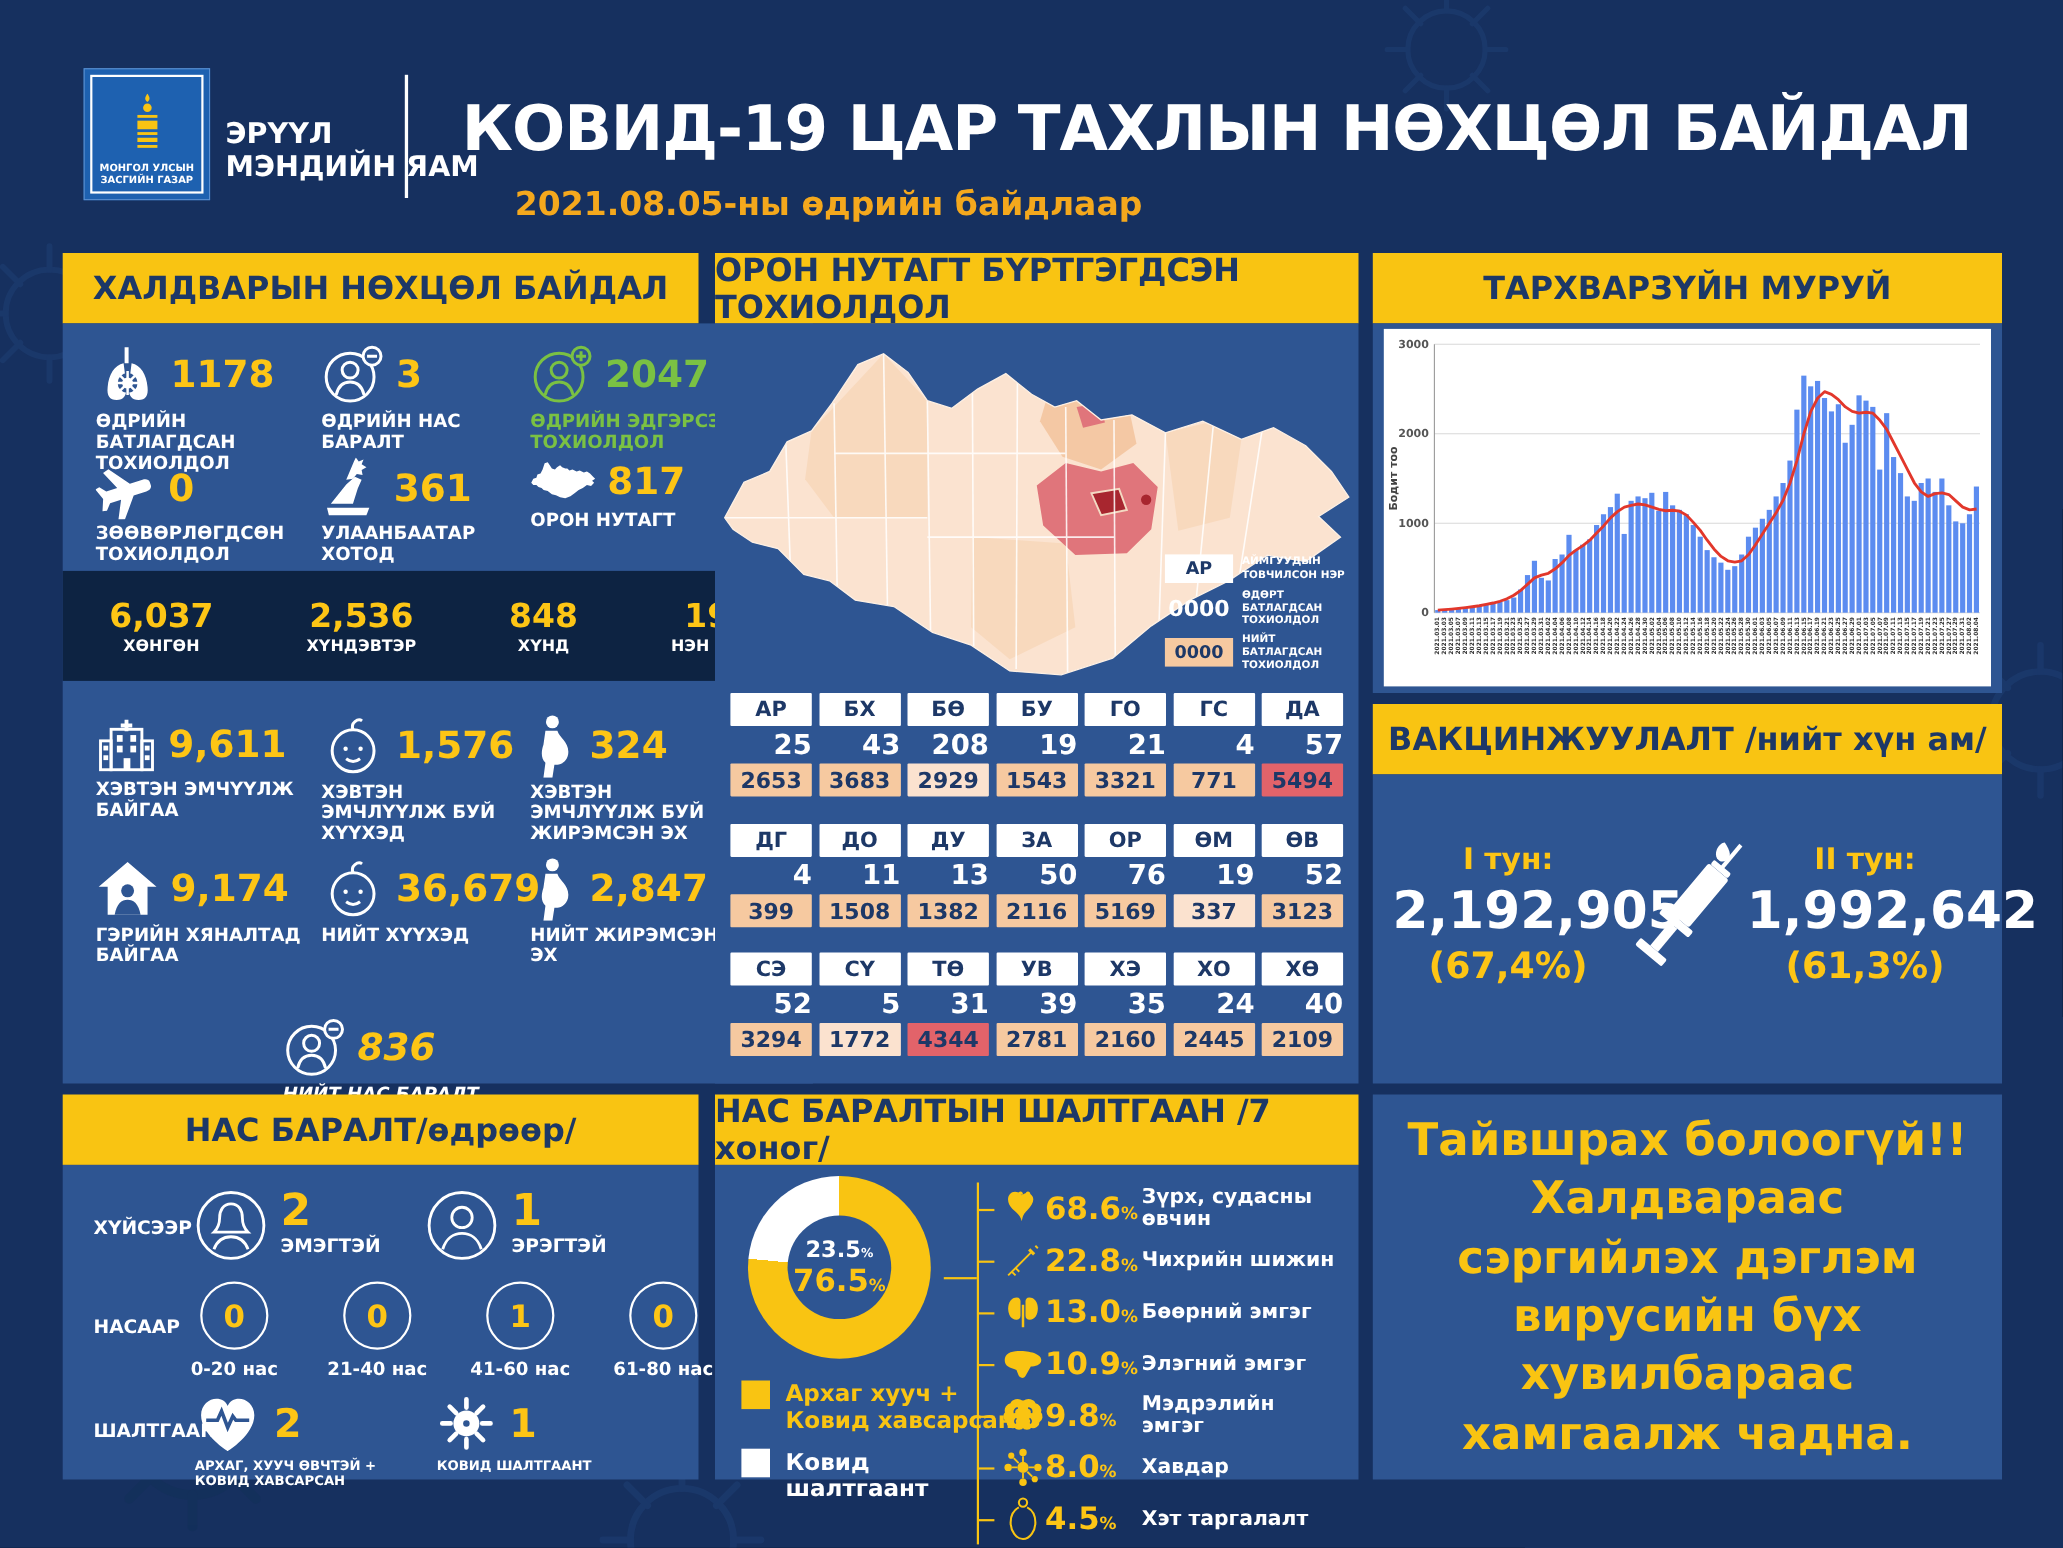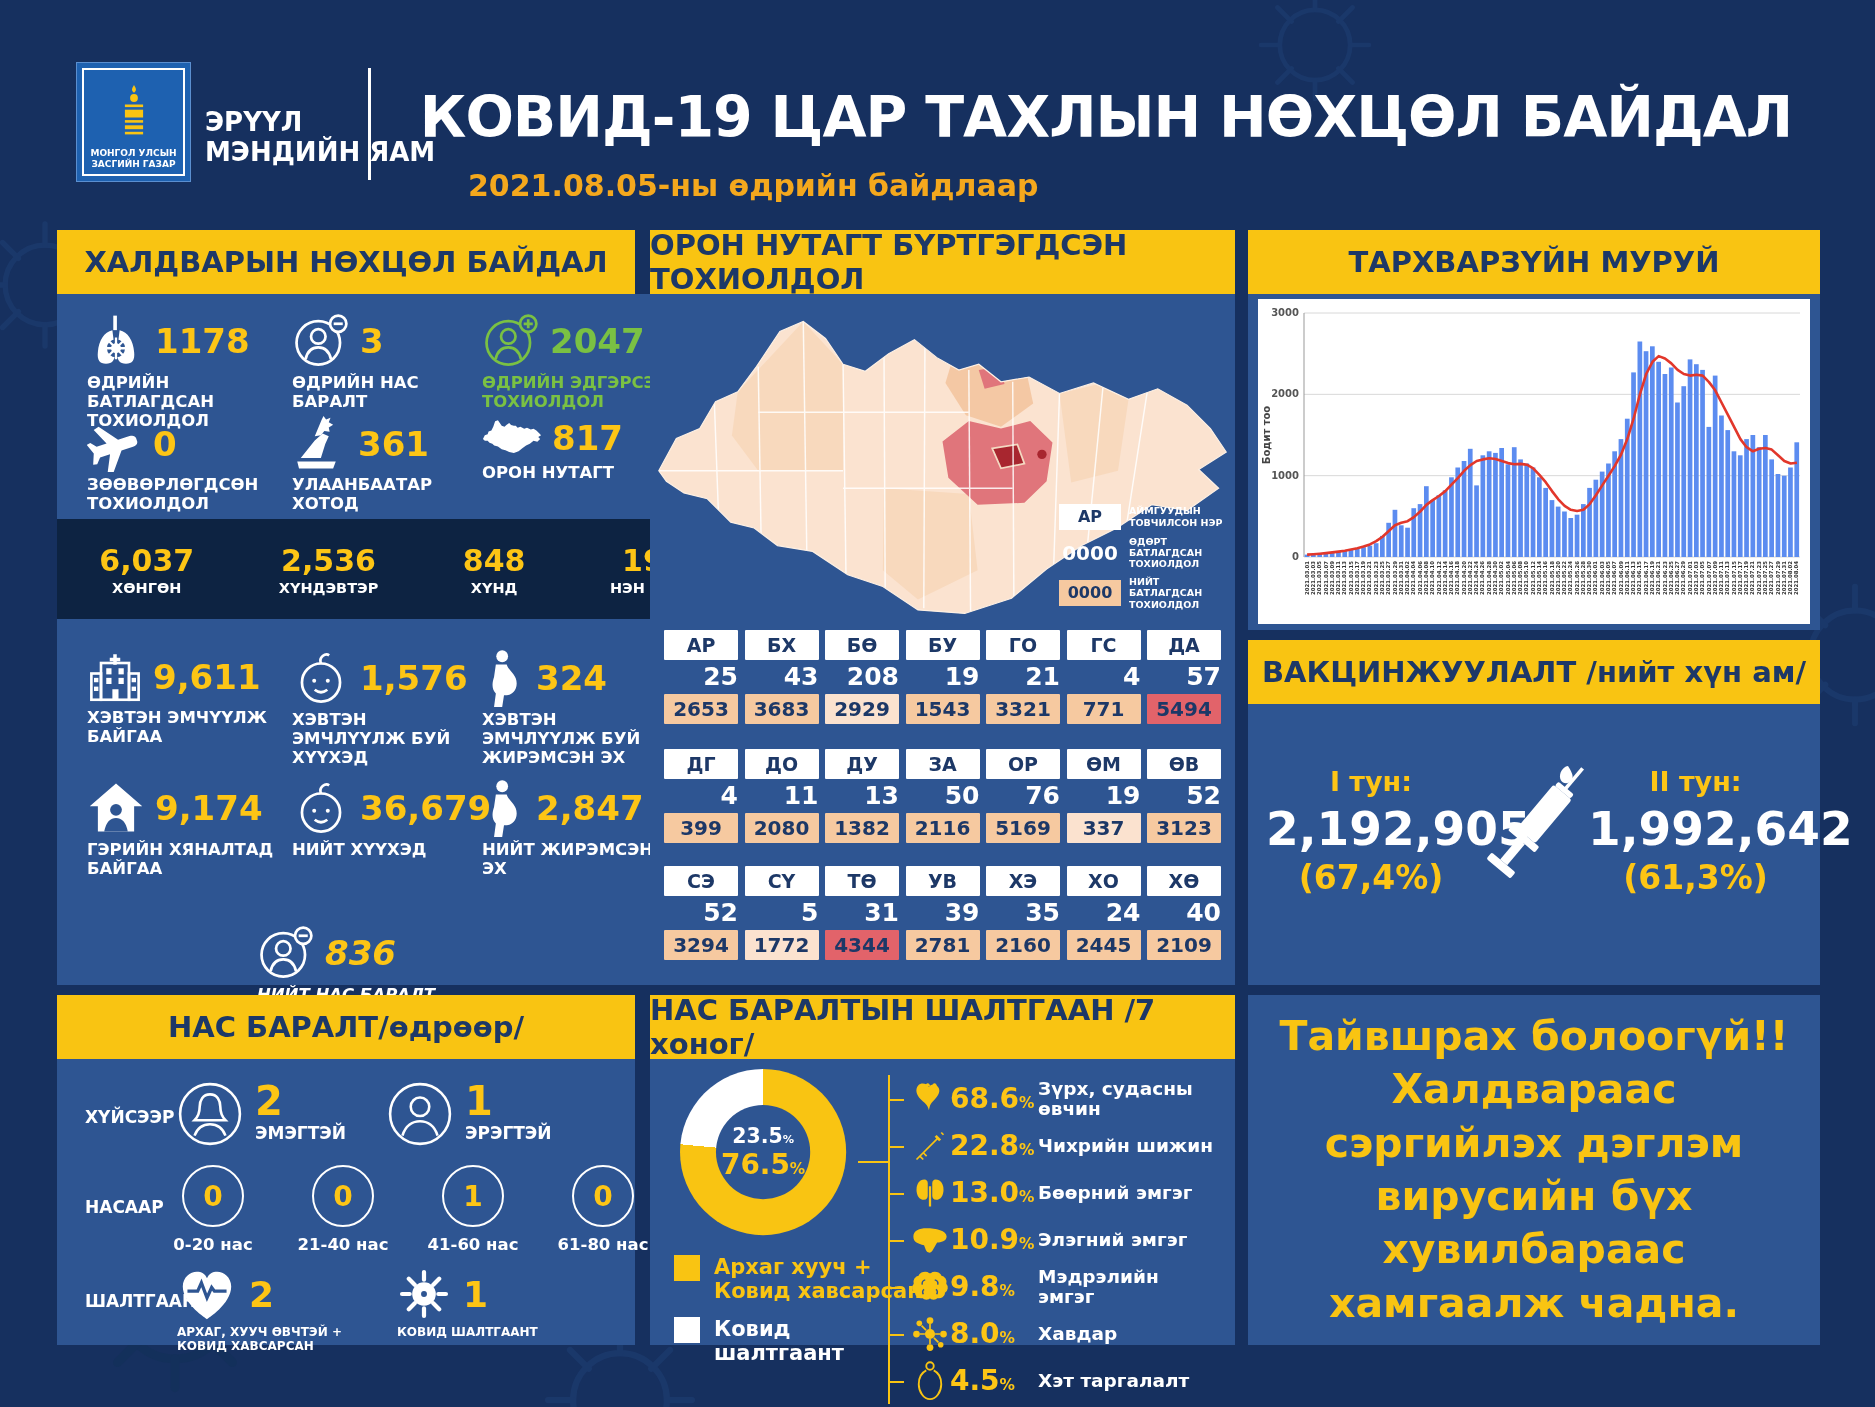--- a/index.html
+++ b/index.html
@@ -456,21 +456,21 @@
       </div>
     <div class="aimag-grid" id="aimag-row-1" style="top:455px">
         <div class="aimag">
           <div class="aimag-code">ДГ</div>
           <div class="aimag-daily">4</div>
           <div class="aimag-total hl-p">399</div>
         </div>
         <div class="aimag">
           <div class="aimag-code">ДО</div>
           <div class="aimag-daily">11</div>
-          <div class="aimag-total hl-p">2080</div>
+          <div class="aimag-total hl-p">1508</div>
         </div>
         <div class="aimag">
           <div class="aimag-code">ДУ</div>
           <div class="aimag-daily">13</div>
           <div class="aimag-total hl-p">1382</div>
         </div>
         <div class="aimag">
           <div class="aimag-code">ЗА</div>
           <div class="aimag-daily">50</div>
           <div class="aimag-total hl-p">2116</div>

